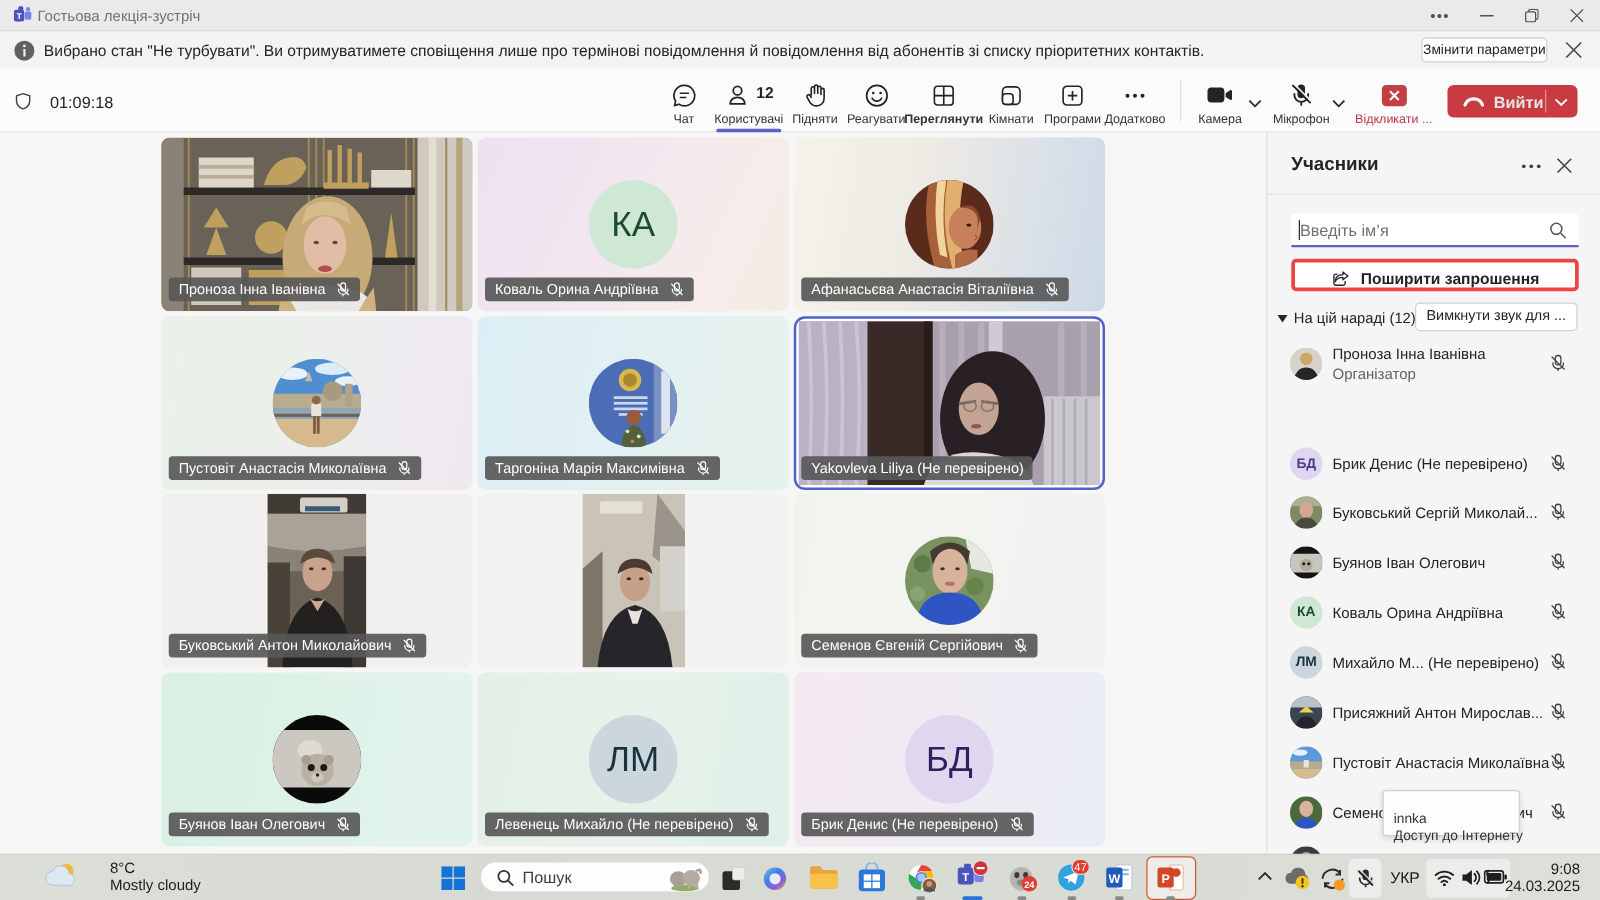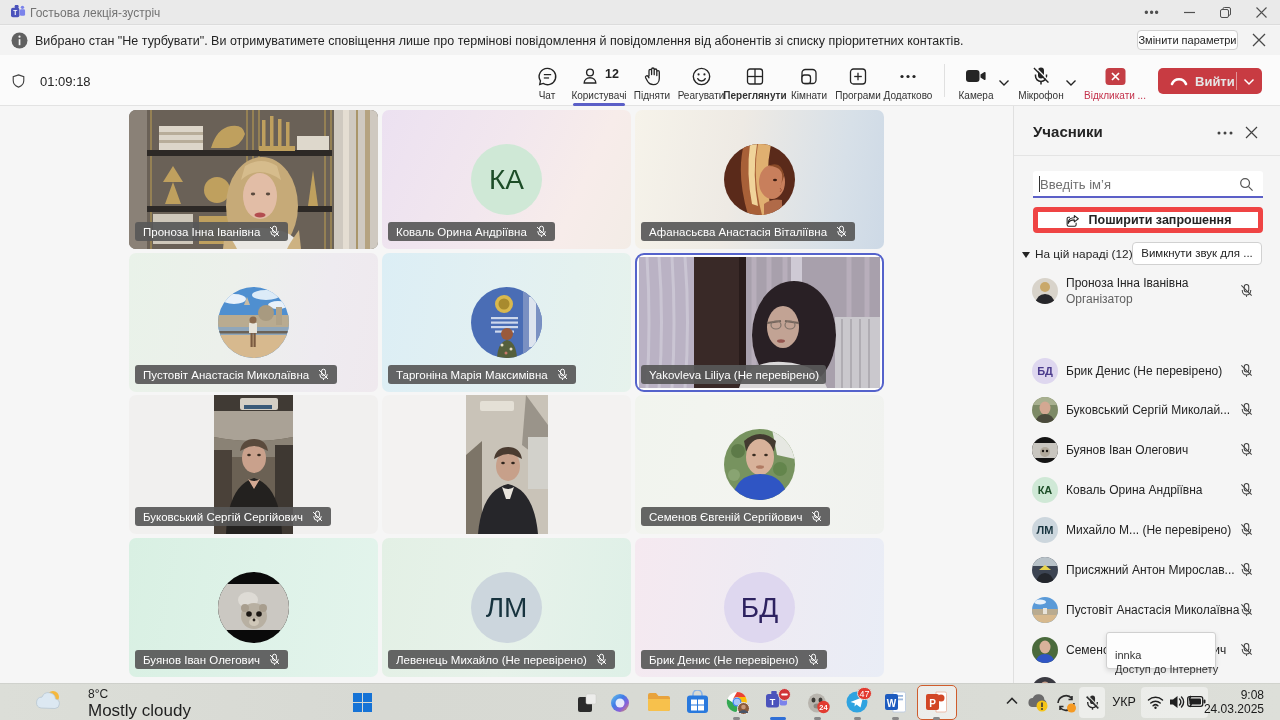--- a/index.html
+++ b/index.html
@@ -435,21 +435,21 @@
   <rect x="0" y="55" width="18" height="84" fill="#4a4139"></rect>
   <rect x="61" y="50" width="18" height="89" fill="#3e3832"></rect>
   <ellipse cx="40" cy="63" rx="12" ry="15" fill="#c9a18c"></ellipse>
   <path d="M26 56 q2-12 14-12 q12 0 14 12 l-4-2 q-10-6-20 0 Z" fill="#5a4a3c"></path>
   <ellipse cx="35" cy="60" rx="1.8" ry="1.2" fill="#3a2d22"></ellipse>
   <ellipse cx="45" cy="60" rx="1.8" ry="1.2" fill="#3a2d22"></ellipse>
   <path d="M12 139 q2-48 28-56 q26 8 28 56 Z" fill="#23211f"></path>
   <path d="M34 84 q6 4 12 0 l-6 10 Z" fill="#d3a892"></path>
 </svg>
 <div class="nlabel">
-        <span>Буковський Сергій Сергійович</span>
+        <span>Буковський Антон Миколайович</span>
         <svg width="13" height="13" viewBox="0 0 16 16">
           <rect x="5.6" y="1.5" width="4.8" height="8" rx="2.4" fill="none" stroke="#fff" stroke-width="1.2"></rect>
           <path d="M3.5 7.5 v0.8 a4.5 4.5 0 0 0 9 0 V7.5" fill="none" stroke="#fff" stroke-width="1.2"></path>
           <line x1="8" y1="13" x2="8" y2="14.8" stroke="#fff" stroke-width="1.2"></line>
           <line x1="2.5" y1="2.5" x2="13.5" y2="13.5" stroke="#fff" stroke-width="1.2"></line>
         </svg>
       </div>
 </div>
 
 <div class="tile" style="left:382px;top:395px;background:#f3f2f1;">
@@ -561,21 +561,21 @@
 
   <div style="position:absolute;left:19px;top:65px;width:230px;height:27px;background:#fff;border-radius:3px 3px 0 0;border-bottom:2px solid #5b5fc7;">
     <span style="position:absolute;left:7px;top:6px;font-size:13px;color:#707070;">Введіть ім’я</span>
     <div style="position:absolute;left:5.5px;top:5px;width:1px;height:16px;background:#333;"></div>
     <svg style="position:absolute;left:206px;top:6px" width="15" height="15" viewBox="0 0 16 16">
         <circle cx="6.5" cy="6.5" r="4.7" fill="none" stroke="#555" stroke-width="1.3"></circle>
         <line x1="10.2" y1="10.2" x2="14.5" y2="14.5" stroke="#555" stroke-width="1.3"></line>
       </svg>
   </div>
 
-  <div style="position:absolute;left:19px;top:101px;width:230px;height:26px;background:#fff;border:5px solid #ef4444;border-radius:4px;display:flex;align-items:center;justify-content:center;gap:8px;">
+  <div style="position:absolute;left:19px;top:101px;width:230px;height:26px;background:#fff;border:3px solid #ef4444;border-radius:4px;display:flex;align-items:flex-end;justify-content:center;gap:8px;">
     <svg width="16" height="15" viewBox="0 0 18 16">
         <path d="M10.5 2.5 L15 6 L10.5 9.5 V7.3 C6.5 7.3 4.5 9 3.5 11.3 C3.5 7.3 6 4.8 10.5 4.9 Z" fill="none" stroke="#242424" stroke-width="1.2" stroke-linejoin="round"></path>
         <path d="M12.5 10.5 v2.3 a1.6 1.6 0 0 1-1.6 1.6 H4 a1.6 1.6 0 0 1-1.6-1.6 V6 A1.6 1.6 0 0 1 4 4.4 h1.6" fill="none" stroke="#242424" stroke-width="1.2"></path>
       </svg>
     <span style="font-size:12.5px;font-weight:bold;color:#242424;">Поширити запрошення</span>
   </div>
 
   <div style="position:absolute;left:8px;top:146px;width:0;height:0;border-left:4.5px solid transparent;border-right:4.5px solid transparent;border-top:6px solid #242424;"></div>
   <div style="position:absolute;left:21px;top:141px;font-size:11.8px;color:#242424;white-space:nowrap;">На цій нараді (12)</div>
   <div style="position:absolute;left:118px;top:136px;width:130px;height:23px;background:#fff;border:1px solid #d1d1d1;border-radius:4px;text-align:center;line-height:21px;font-size:11.5px;color:#242424;">Вимкнути звук для ...</div>
@@ -736,29 +736,46 @@
     <div style="font-size:11px;color:#333;">innka</div>
     <div style="font-size:11px;color:#333;margin-top:2px;white-space:nowrap;">Доступ до Інтернету</div>
   </div>
 </div>
 <div id="taskbar" class="abs">
   <svg style="position:absolute;left:34px;top:4px" width="30" height="26" viewBox="0 0 30 26">
     <circle cx="19" cy="9" r="6" fill="#f5b83d"></circle>
     <path d="M7 20 a5.5 5.5 0 0 1 1-10.9 a7 7 0 0 1 13.5 1.9 a4.8 4.8 0 0 1-0.5 9.5 Z" fill="#dce8f2" stroke="#b8c6d2" stroke-width="0.8"></path>
   </svg>
   <div style="position:absolute;left:88px;top:3px;font-size:12px;color:#1f1f1f;">8°C</div>
-  <div style="position:absolute;left:88px;top:17px;font-size:17px;color:#1f1f1f;">Mostly cloudy</div>
+  <div style="position:absolute;left:88px;top:17px;font-size:12px;color:#1f1f1f;">Mostly cloudy</div>
 
   <svg style="position:absolute;left:353px;top:9px" width="19" height="19" viewBox="0 0 19 19">
     <rect x="0" y="0" width="9" height="9" fill="#1573d6"></rect>
       <rect x="10" y="0" width="9" height="9" fill="#1573d6"></rect>
     <rect x="0" y="10" width="9" height="9" fill="#1573d6"></rect>
       <rect x="10" y="10" width="9" height="9" fill="#1573d6"></rect>
   </svg>
 
+  <div style="position:absolute;left:384px;top:5px;width:184px;height:25px;background:#fdfdfd;border:1px solid #dcdcd8;border-radius:13px;">
+    <svg style="position:absolute;left:12px;top:5px" width="15" height="15" viewBox="0 0 16 16">
+        <circle cx="6.5" cy="6.5" r="4.7" fill="none" stroke="#333" stroke-width="1.5"></circle>
+        <line x1="10.2" y1="10.2" x2="14.5" y2="14.5" stroke="#333" stroke-width="1.5"></line>
+      </svg>
+    <span style="position:absolute;left:33px;top:4px;font-size:13px;color:#3d3d3d;">Пошук</span>
+    <svg style="position:absolute;left:148px;top:2px" width="30" height="21" viewBox="0 0 30 21">
+      <ellipse cx="15" cy="18.5" rx="11" ry="2.5" fill="#8fae58"></ellipse>
+      <ellipse cx="9.5" cy="11" rx="6.5" ry="6" fill="#a89e96"></ellipse>
+      <ellipse cx="20" cy="10.5" rx="7" ry="6.5" fill="#b5aba3"></ellipse>
+      <path d="M24 5 q4-3 3.5 2" stroke="#a89e96" stroke-width="2" fill="none"></path>
+      <rect x="6" y="14" width="2.5" height="5" fill="#a89e96"></rect>
+        <rect x="12" y="14" width="2.5" height="5" fill="#a89e96"></rect>
+      <rect x="17" y="14" width="2.5" height="5" fill="#b5aba3"></rect>
+        <rect x="23" y="14" width="2.5" height="5" fill="#b5aba3"></rect>
+    </svg>
+  </div>
 
   <svg style="position:absolute;left:577px;top:9px" width="20" height="20" viewBox="0 0 20 20">
     <rect x="1" y="4" width="14" height="15" rx="2" fill="#2b2b2b"></rect>
     <rect x="9" y="1" width="10" height="10" rx="1.5" fill="#ededeb" stroke="#c8c8c4" stroke-width="0.5"></rect>
   </svg>
 
   <svg style="position:absolute;left:610px;top:9px" width="20" height="20" viewBox="0 0 20 20">
     <defs>
         <linearGradient id="cop" x1="0" y1="0" x2="1" y2="1">
           <stop offset="0" stop-color="#6ec6e8"></stop>

